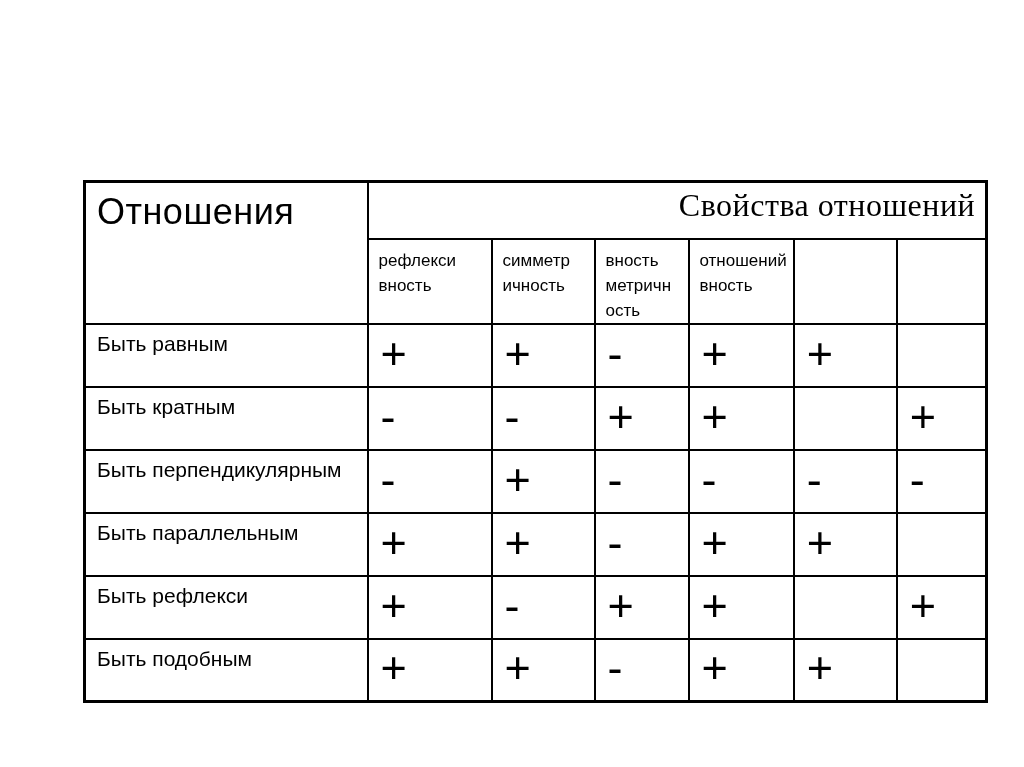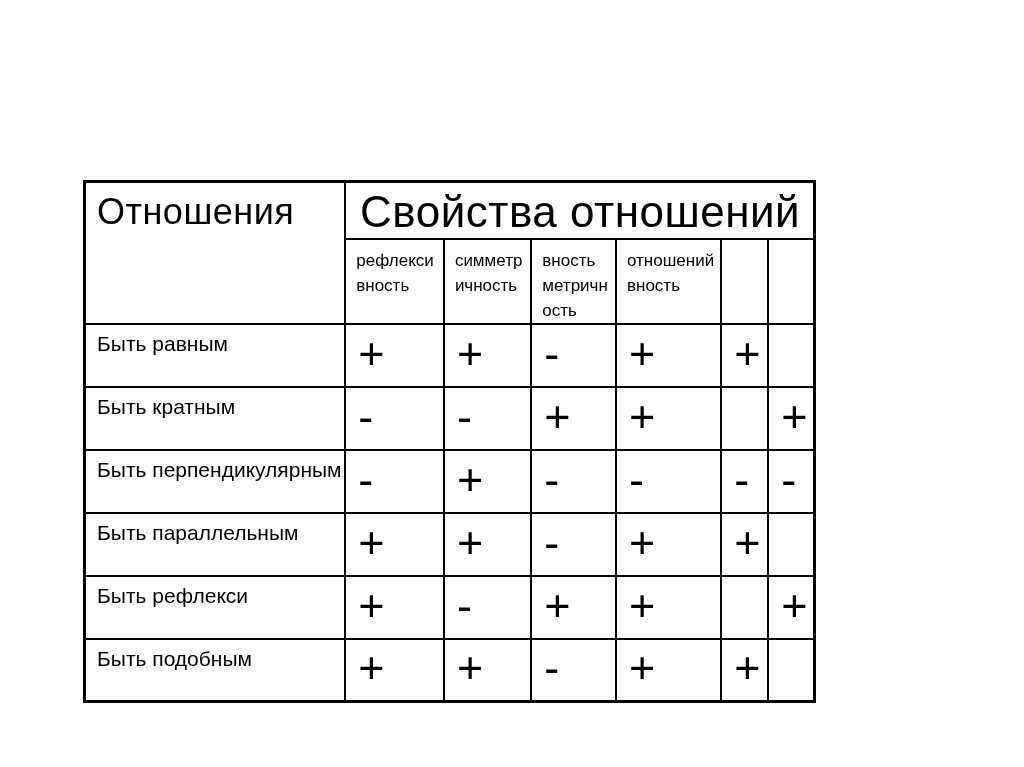--- a/index.html
+++ b/index.html
@@ -2,21 +2,21 @@
 <html><head>
 <meta charset="utf-8">
 <style>
   html, body {
     margin: 0;
     padding: 0;
     background: #ffffff;
   }
   .slide {
     position: relative;
-    width: 816px;
+    width: 1024px;
     height: 767px;
     background: #ffffff;
     font-family: "Liberation Sans", sans-serif;
     color: #000000;
     overflow: hidden;
   }
   table.relations {
     position: absolute;
     left: 83px;
     top: 180px;
@@ -36,25 +36,26 @@
   tr.row-data { height: 63px; }
 
   .corner-header {
     font-size: 36px;
     text-align: left;
     vertical-align: top;
     padding: 8px 10px 0 11px;
     letter-spacing: 0.5px;
   }
   .group-header {
-    font-size: 44px;
-    text-align: center;
+    font-size: 32px;
+    text-align: right;
     vertical-align: top;
     padding: 4px 10px 0 11px;
     letter-spacing: 0.5px;
+    font-family: Liberation Serif, serif;
   }
   .col-header {
     font-size: 17px;
     line-height: 25px;
     text-align: left;
     vertical-align: top;
     padding: 8px 6px 0 10px;
     white-space: pre-line;
     margin-top: 48px;
   }

